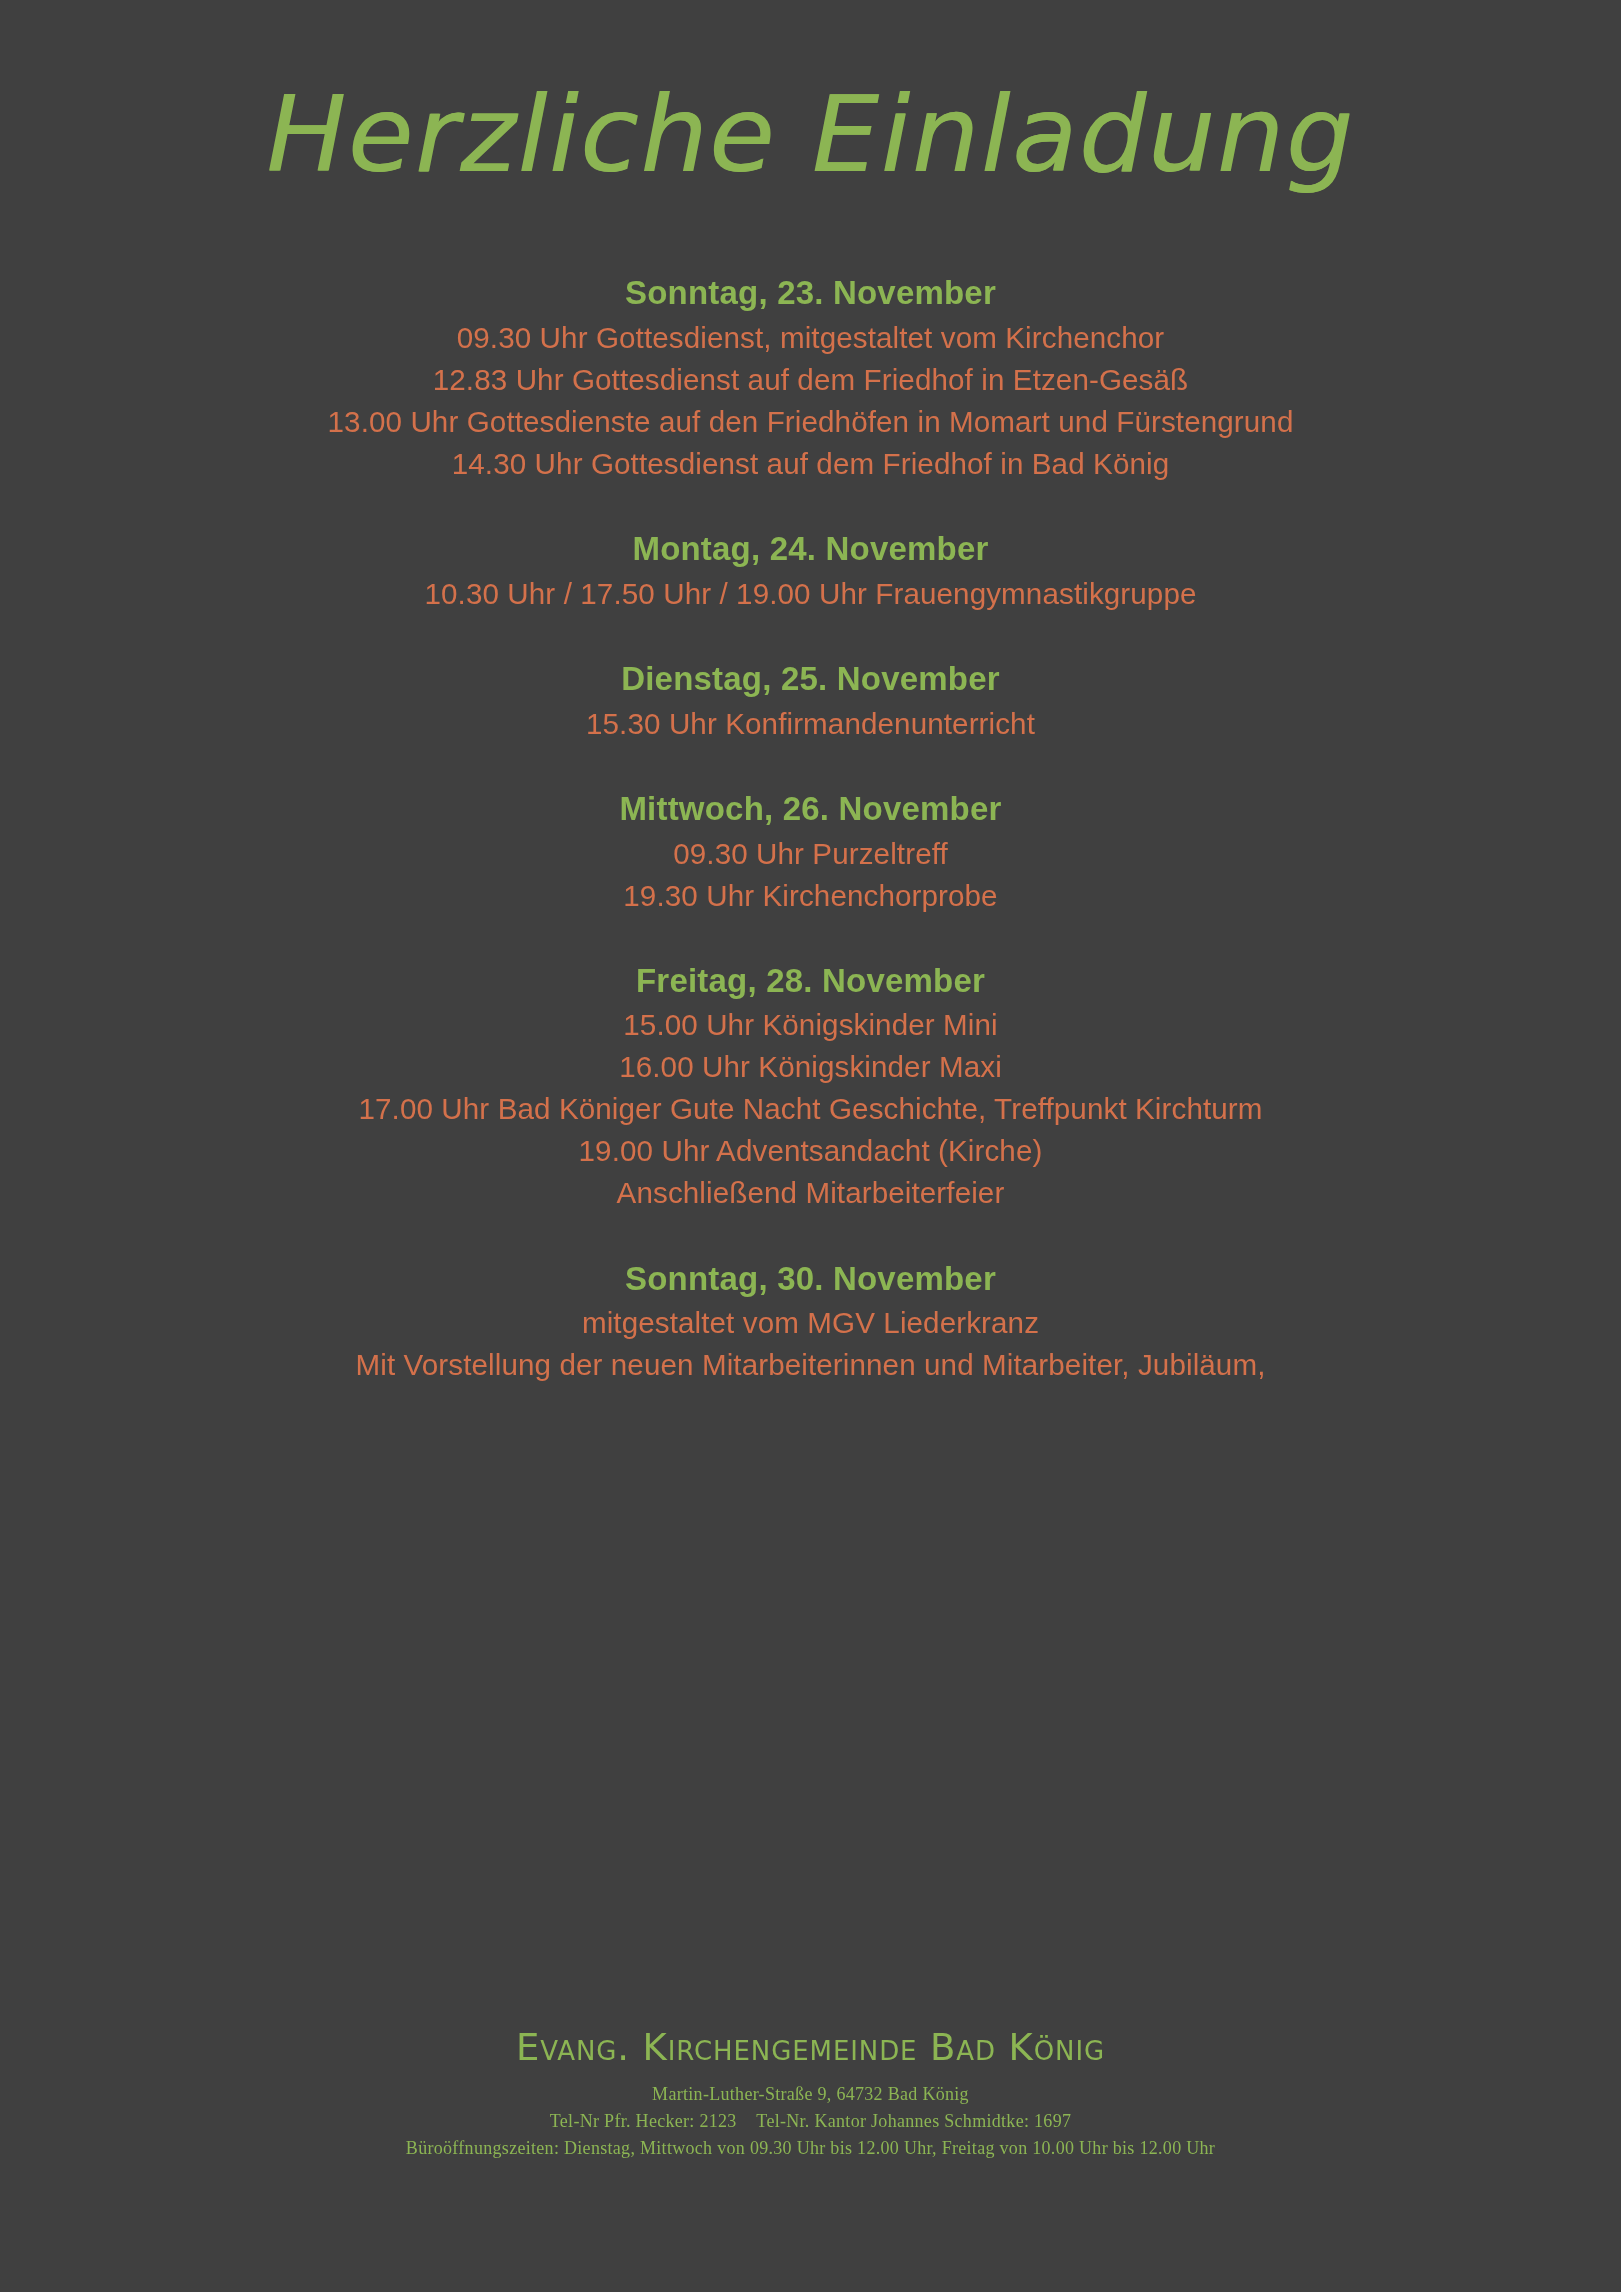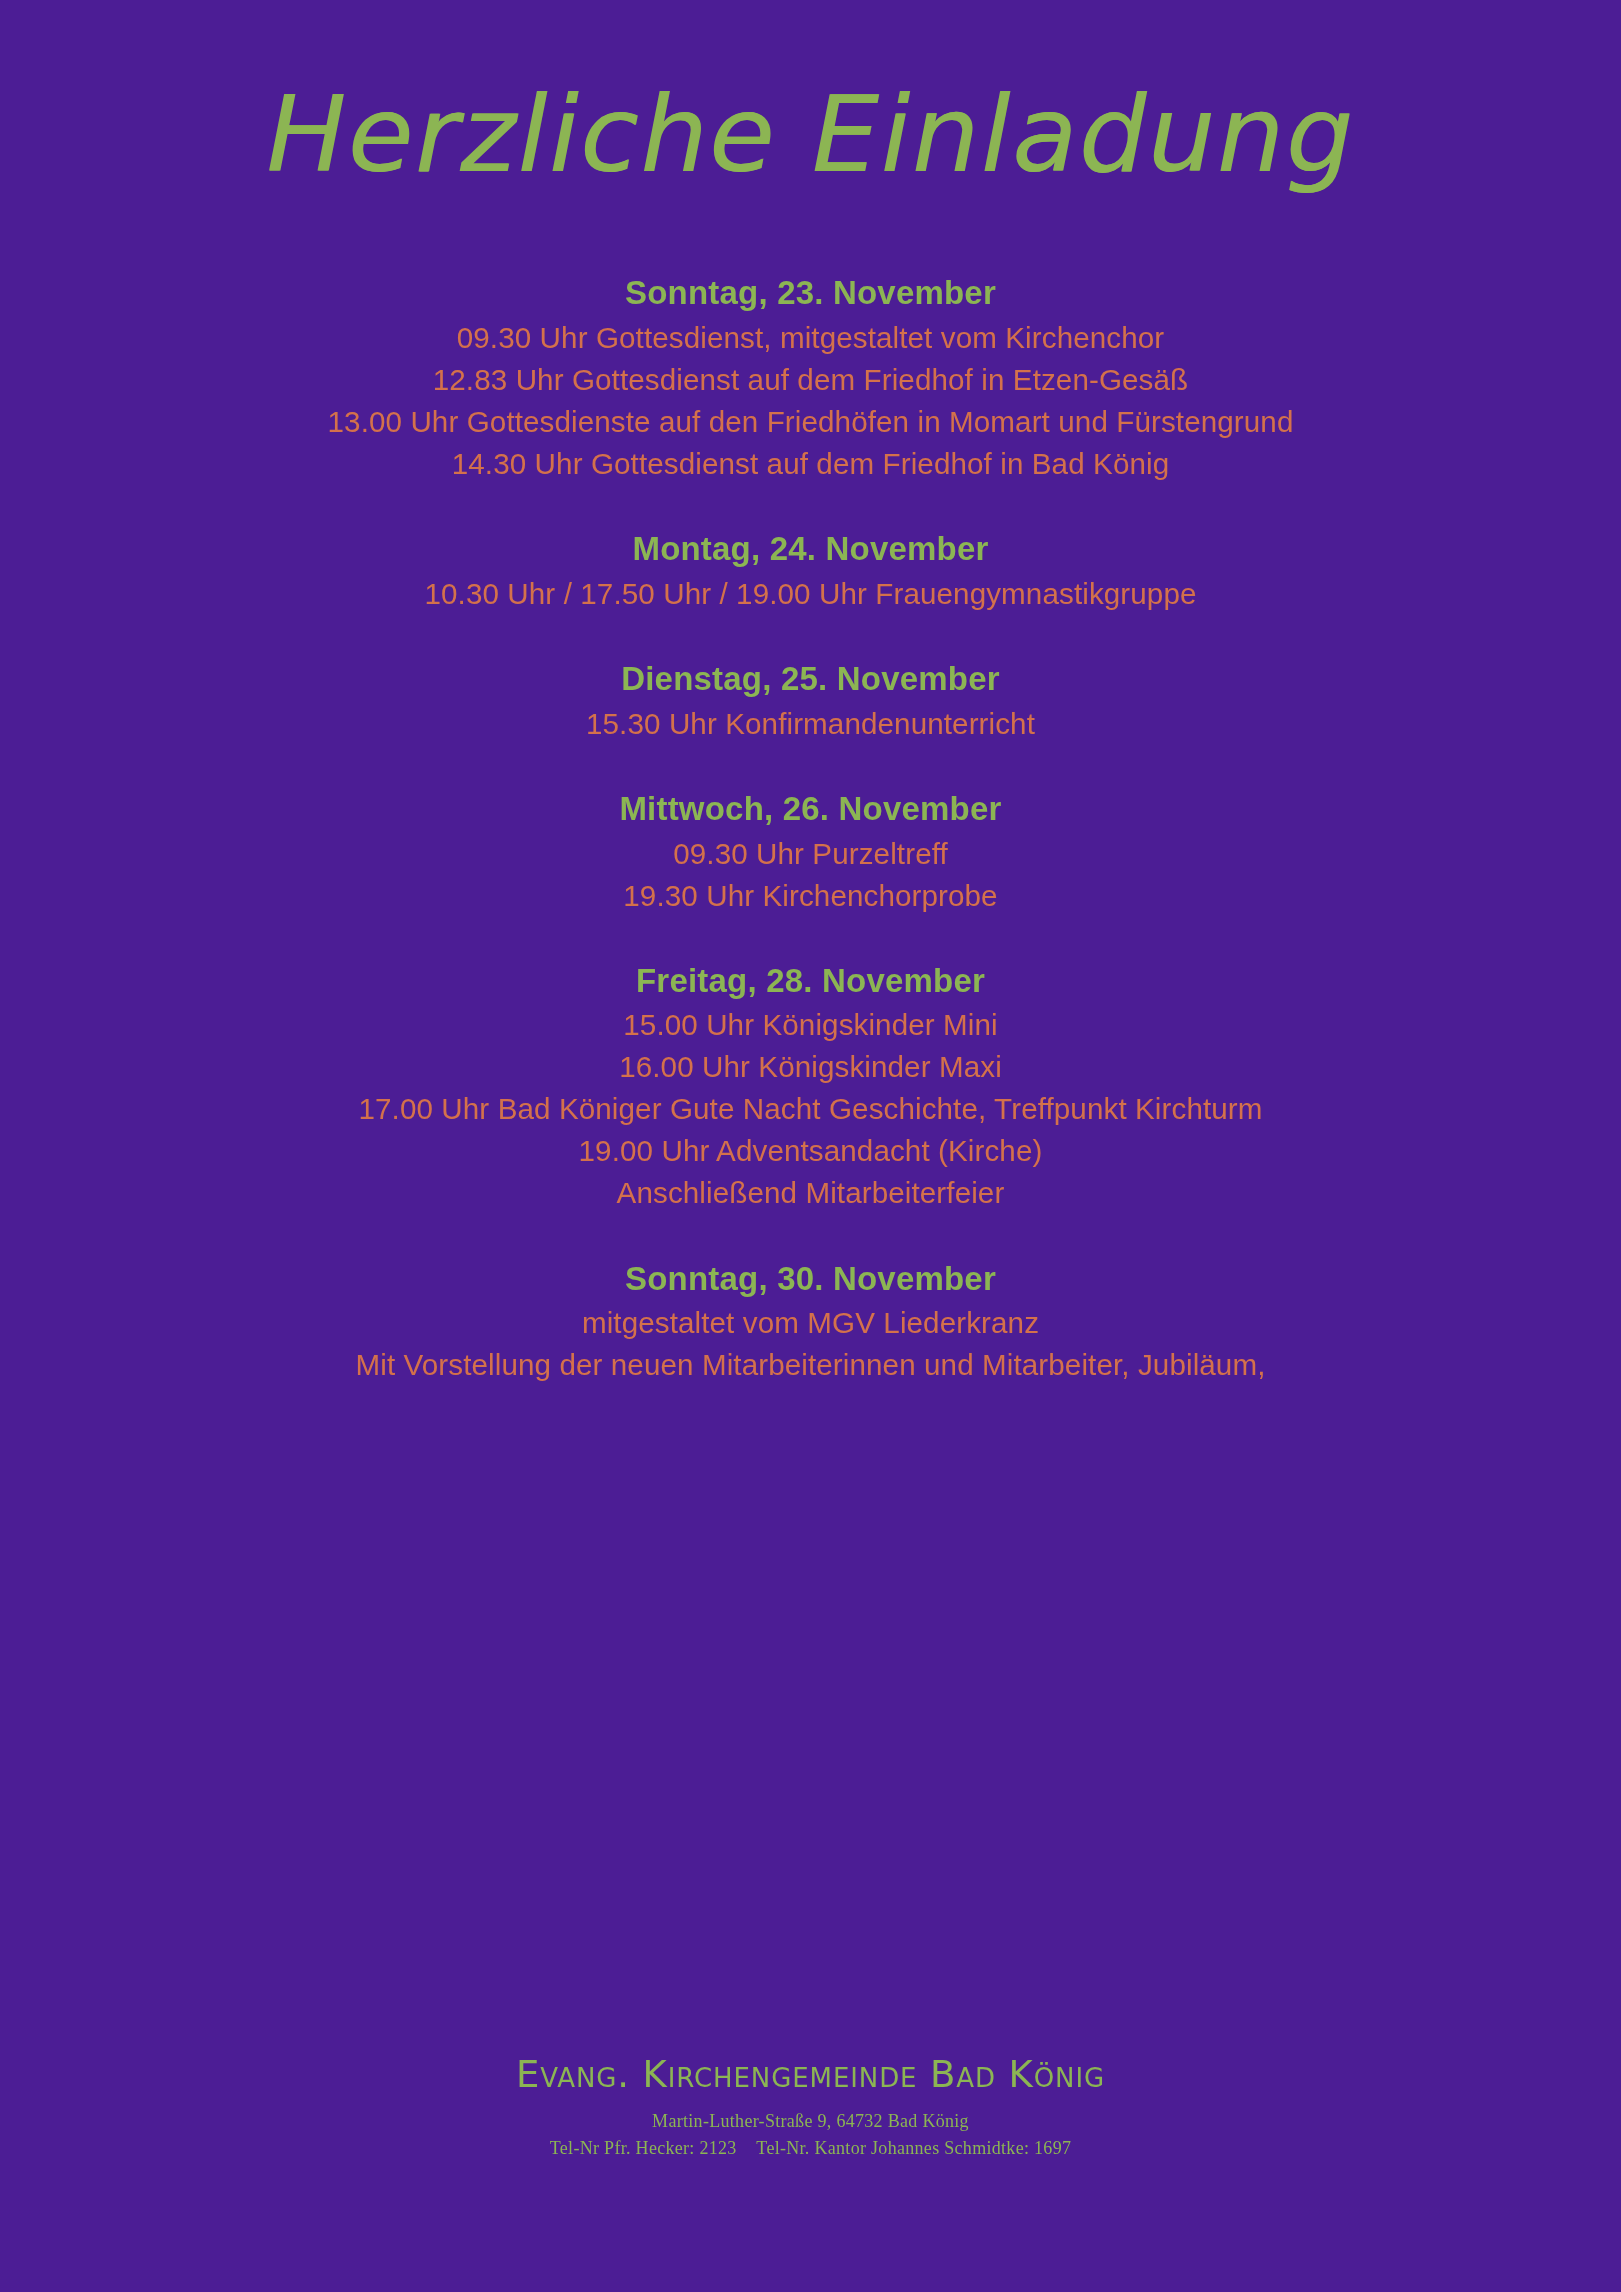--- a/index.html
+++ b/index.html
@@ -12,21 +12,21 @@
     background: #ffffff;
     font-family: "Liberation Sans", sans-serif;
     -webkit-font-smoothing: antialiased;
   }
   .page {
     position: relative;
     width: 1621px;
     height: 2293px;
     box-sizing: border-box;
     padding: 0;
-    background: #4c1d95;
+    background: #404040;
     overflow: hidden;
   }
   .headline {
     text-align: center;
     color: #8cb553;
     font-family: "DejaVu Sans", sans-serif;
     font-size: 106px;
     font-weight: 400;
     font-style: italic;
     letter-spacing: 1.8px;
@@ -136,16 +136,17 @@
     </div>
 
   </div>
 
   <div class="footer">
     <div class="footer-org">Evang. Kirchengemeinde Bad König</div>
     <div class="footer-line">Martin-Luther-Straße 9, 64732 Bad König</div>
     <div class="footer-line">
       <span>Tel-Nr Pfr. Hecker: 2123</span><span class="gap"></span><span>Tel-Nr. Kantor Johannes Schmidtke: 1697</span>
     </div>
+    <div class="footer-line">Büroöffnungszeiten: Dienstag, Mittwoch von 09.30 Uhr bis 12.00 Uhr, Freitag von 10.00 Uhr bis 12.00 Uhr</div>
   </div>
 
 </div>
 
 
 </body></html>

